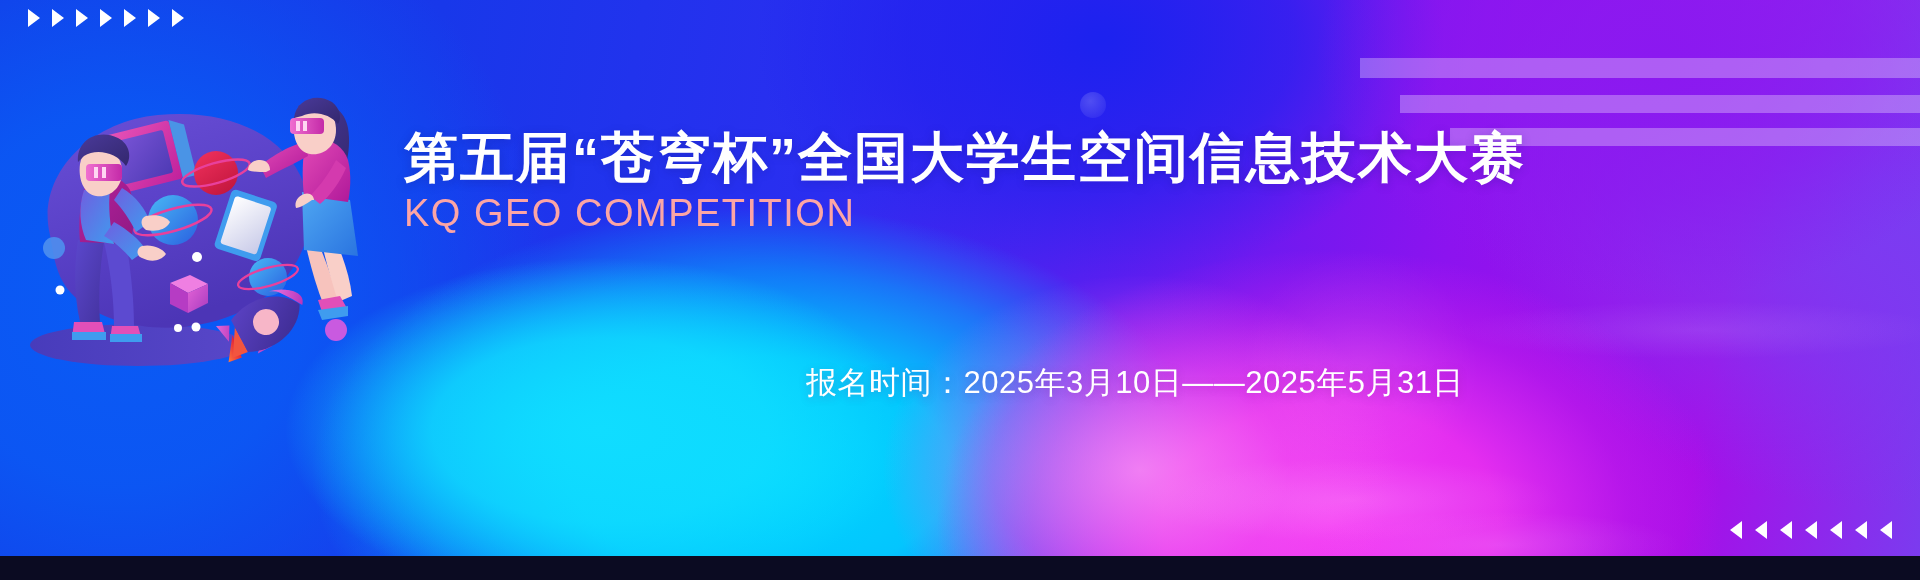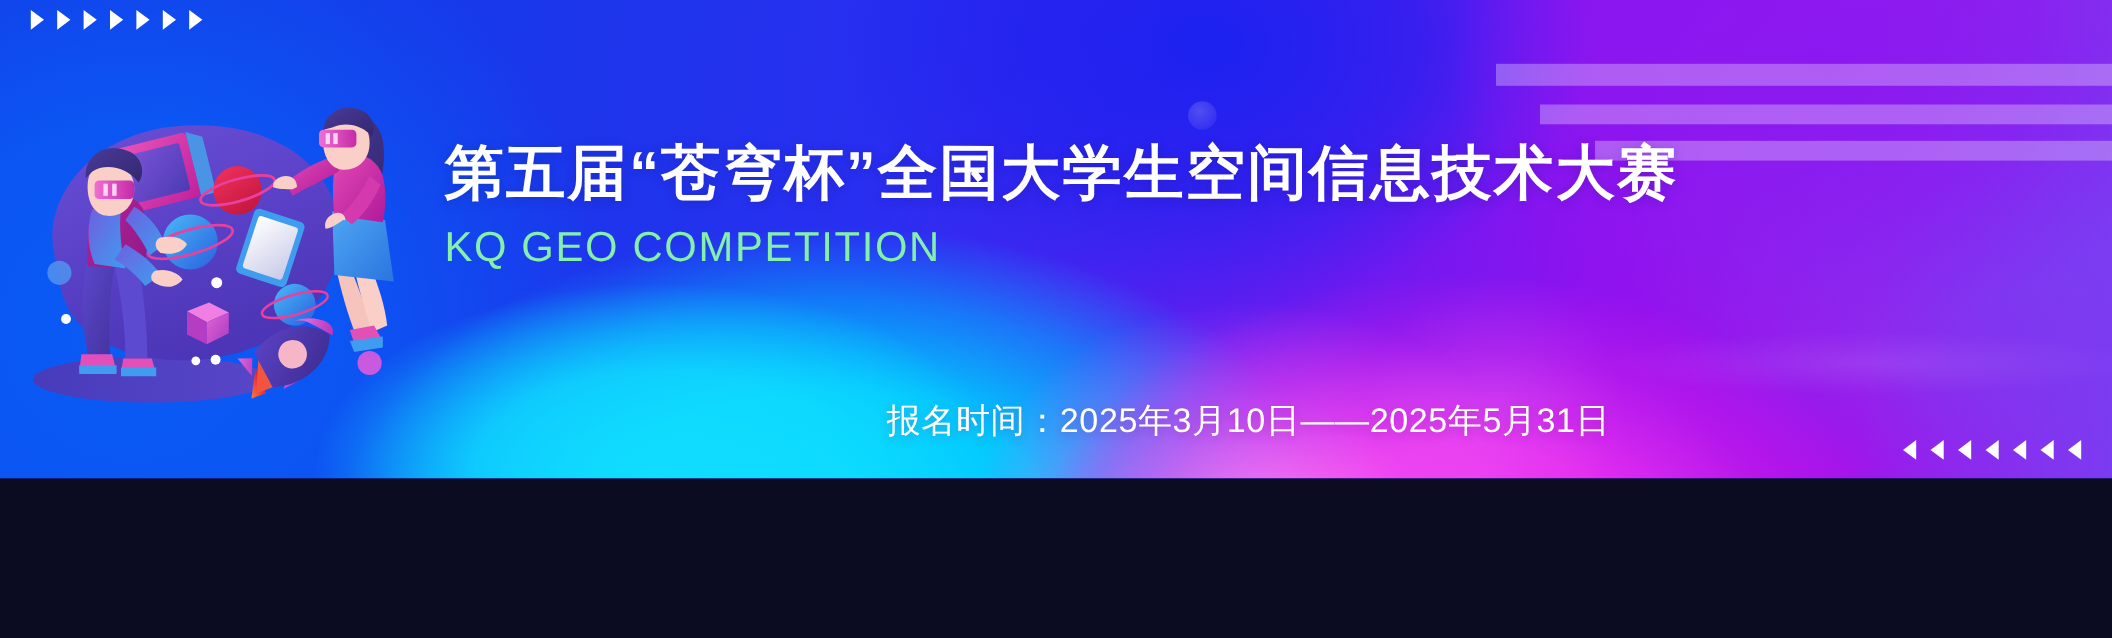--- a/index.html
+++ b/index.html
@@ -3,21 +3,21 @@
 <meta charset="utf-8">
 <style>
   html, body {
     margin: 0;
     padding: 0;
     background: #0b0b22;
   }
   #banner {
     position: relative;
     width: 1920px;
-    height: 435px;
+    height: 556px;
     overflow: hidden;
     font-family: "Liberation Sans", "DejaVu Sans", sans-serif;
     background: #1b2fe8;
   }
 
   
   .bg-layer { position: absolute; inset: 0; }
 
   .bg-base {
     background:
@@ -109,25 +109,25 @@
     margin: 0;
     font-size: 54px;
     font-weight: bold;
     letter-spacing: 2px;
     color: #ffffff;
     line-height: 1.15;
     white-space: nowrap;
     text-shadow: 0 2px 10px rgba(20,20,120,0.25);
   }
   .sub-title {
-    margin: 16px 0 0 0;
+    margin: 4px 0 0 0;
     font-size: 38px;
     font-weight: 400;
     letter-spacing: 1.5px;
-    color: #86efac;
+    color: #fca5a5;
     white-space: nowrap;
   }
   .reg-line {
     position: absolute;
     left: 806px;
     top: 362px;
     margin: 0;
     font-size: 31px;
     font-weight: normal;
     letter-spacing: 0.5px;

